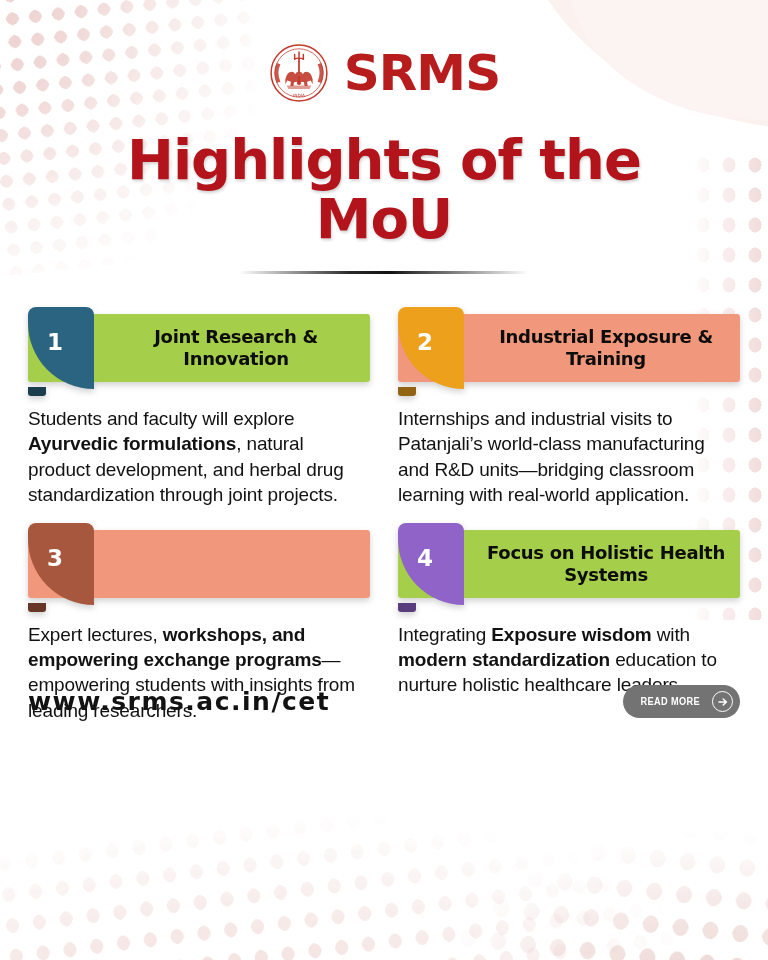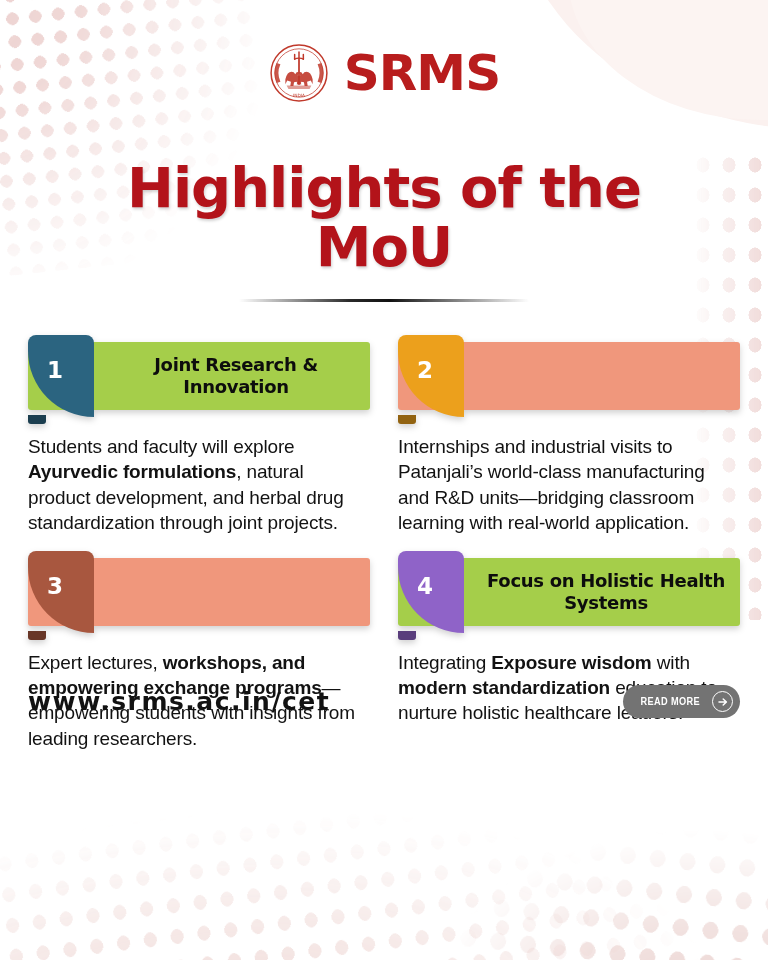--- a/index.html
+++ b/index.html
@@ -77,21 +77,21 @@
   }
   .logo-mark { width:62px; height:62px; flex:0 0 auto; }
   .logo-text {
     font-size:50px; font-weight:bold; letter-spacing:-1px;
     color:#b81d1d; line-height:1;
     font-family:"DejaVu Sans", sans-serif;
   }
 
   
   .title {
-    margin-top:54px;
+    margin-top:26px;
     text-align:center;
     font-family:"DejaVu Sans", sans-serif;
     font-weight:bold;
     font-size:56px;
     line-height:1.06;
     color:#b3131a;
     letter-spacing:-1px;
     text-shadow:1px 2px 3px rgba(0,0,0,.18);
     padding:0 70px;
   }
@@ -249,20 +249,21 @@
       <div class="card-body">Students and faculty will explore <b>Ayurvedic formulations</b>, natural product development, and herbal drug standardization through joint projects.</div>
     </div>
 
     <div class="card">
       <div class="card-head">
         <div class="head-bar" style="background: rgb(240, 151, 124);"></div>
         <div class="badge" style="background: rgb(236, 160, 28);">
           <span>2</span>
           <span class="badge-fold" style="background: rgb(236, 160, 28);"></span>
         </div>
+        <div class="head-title">Industrial Exposure &amp; Training</div>
       </div>
       <div class="card-body">Internships and industrial visits to Patanjali’s world-class manufacturing and R&amp;D units—bridging classroom learning with real-world application.</div>
     </div>
 
     <div class="card">
       <div class="card-head">
         <div class="head-bar" style="background: rgb(240, 151, 124);"></div>
         <div class="badge" style="background: rgb(168, 87, 63);">
           <span>3</span>
           <span class="badge-fold" style="background: rgb(168, 87, 63);"></span>

